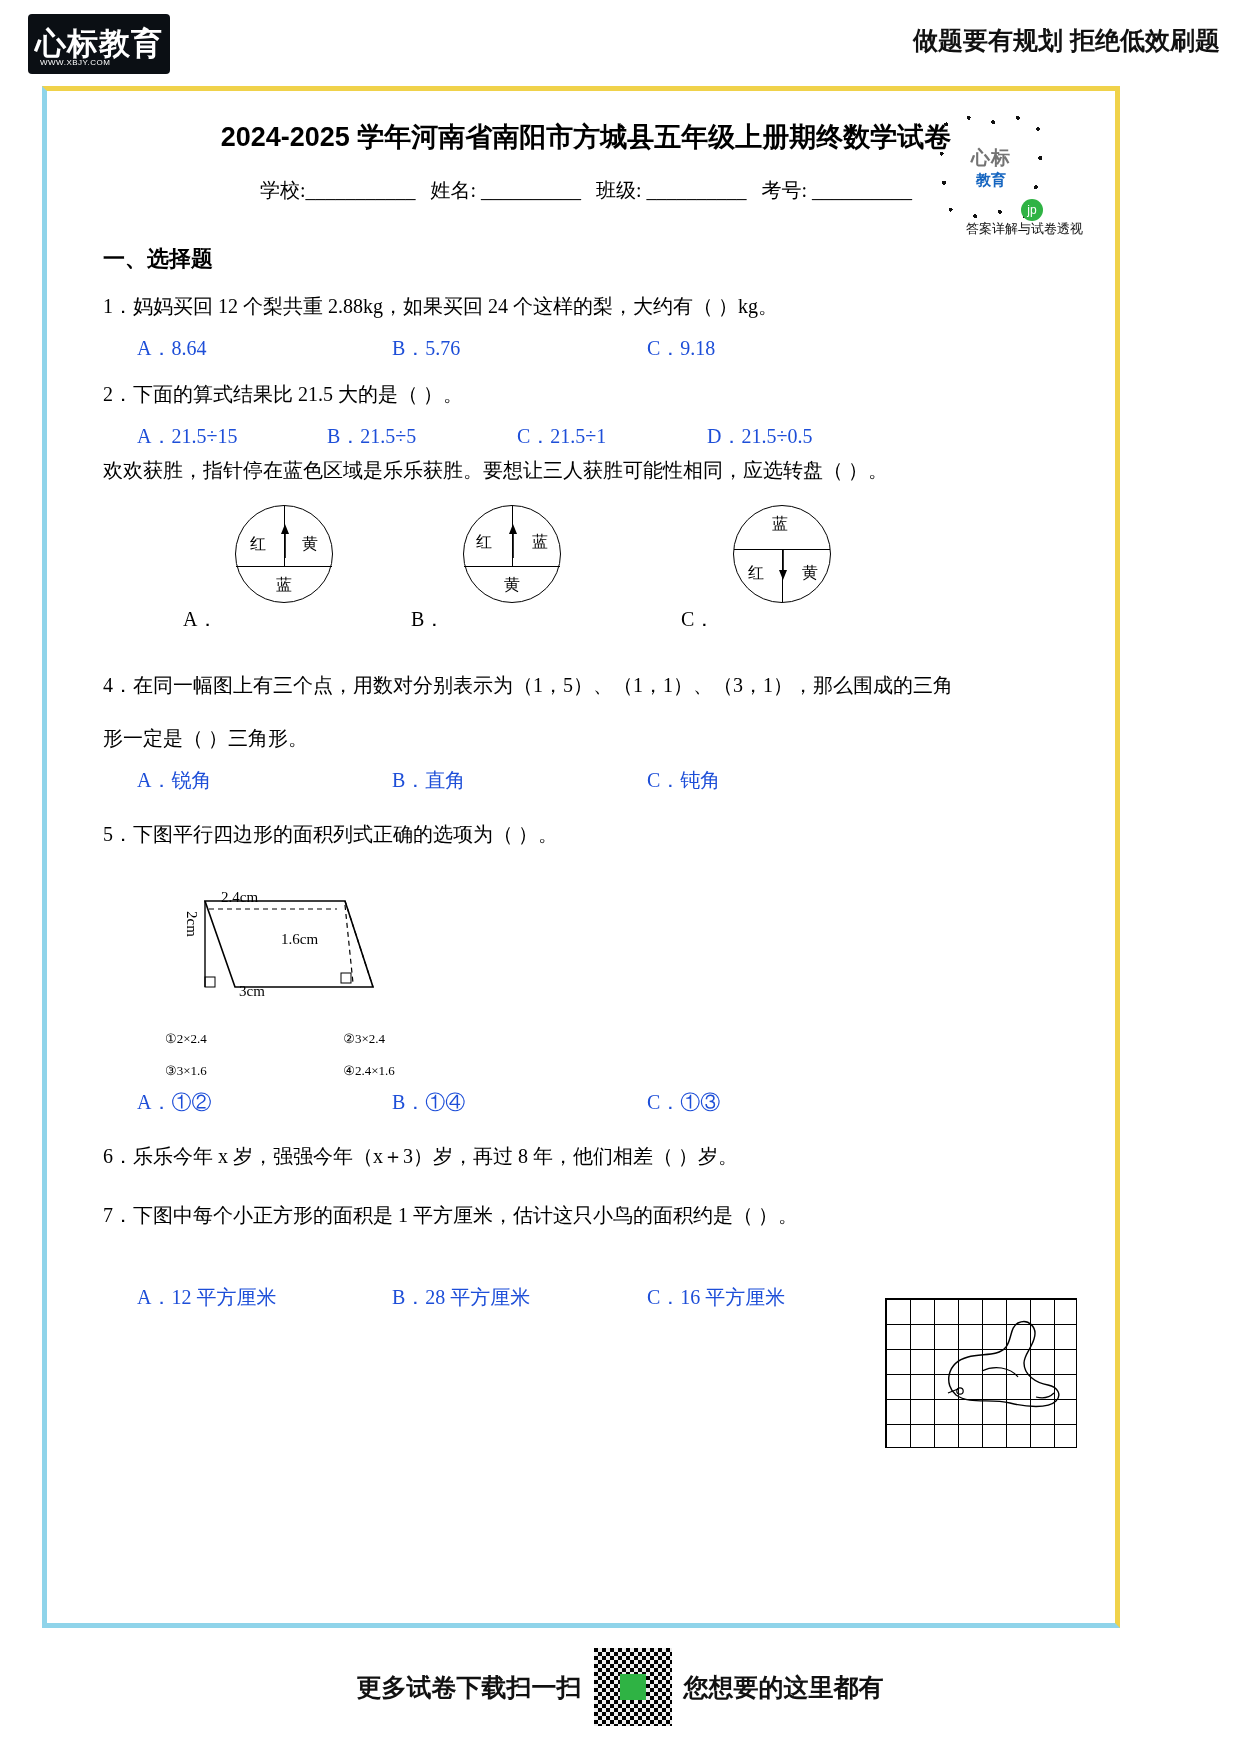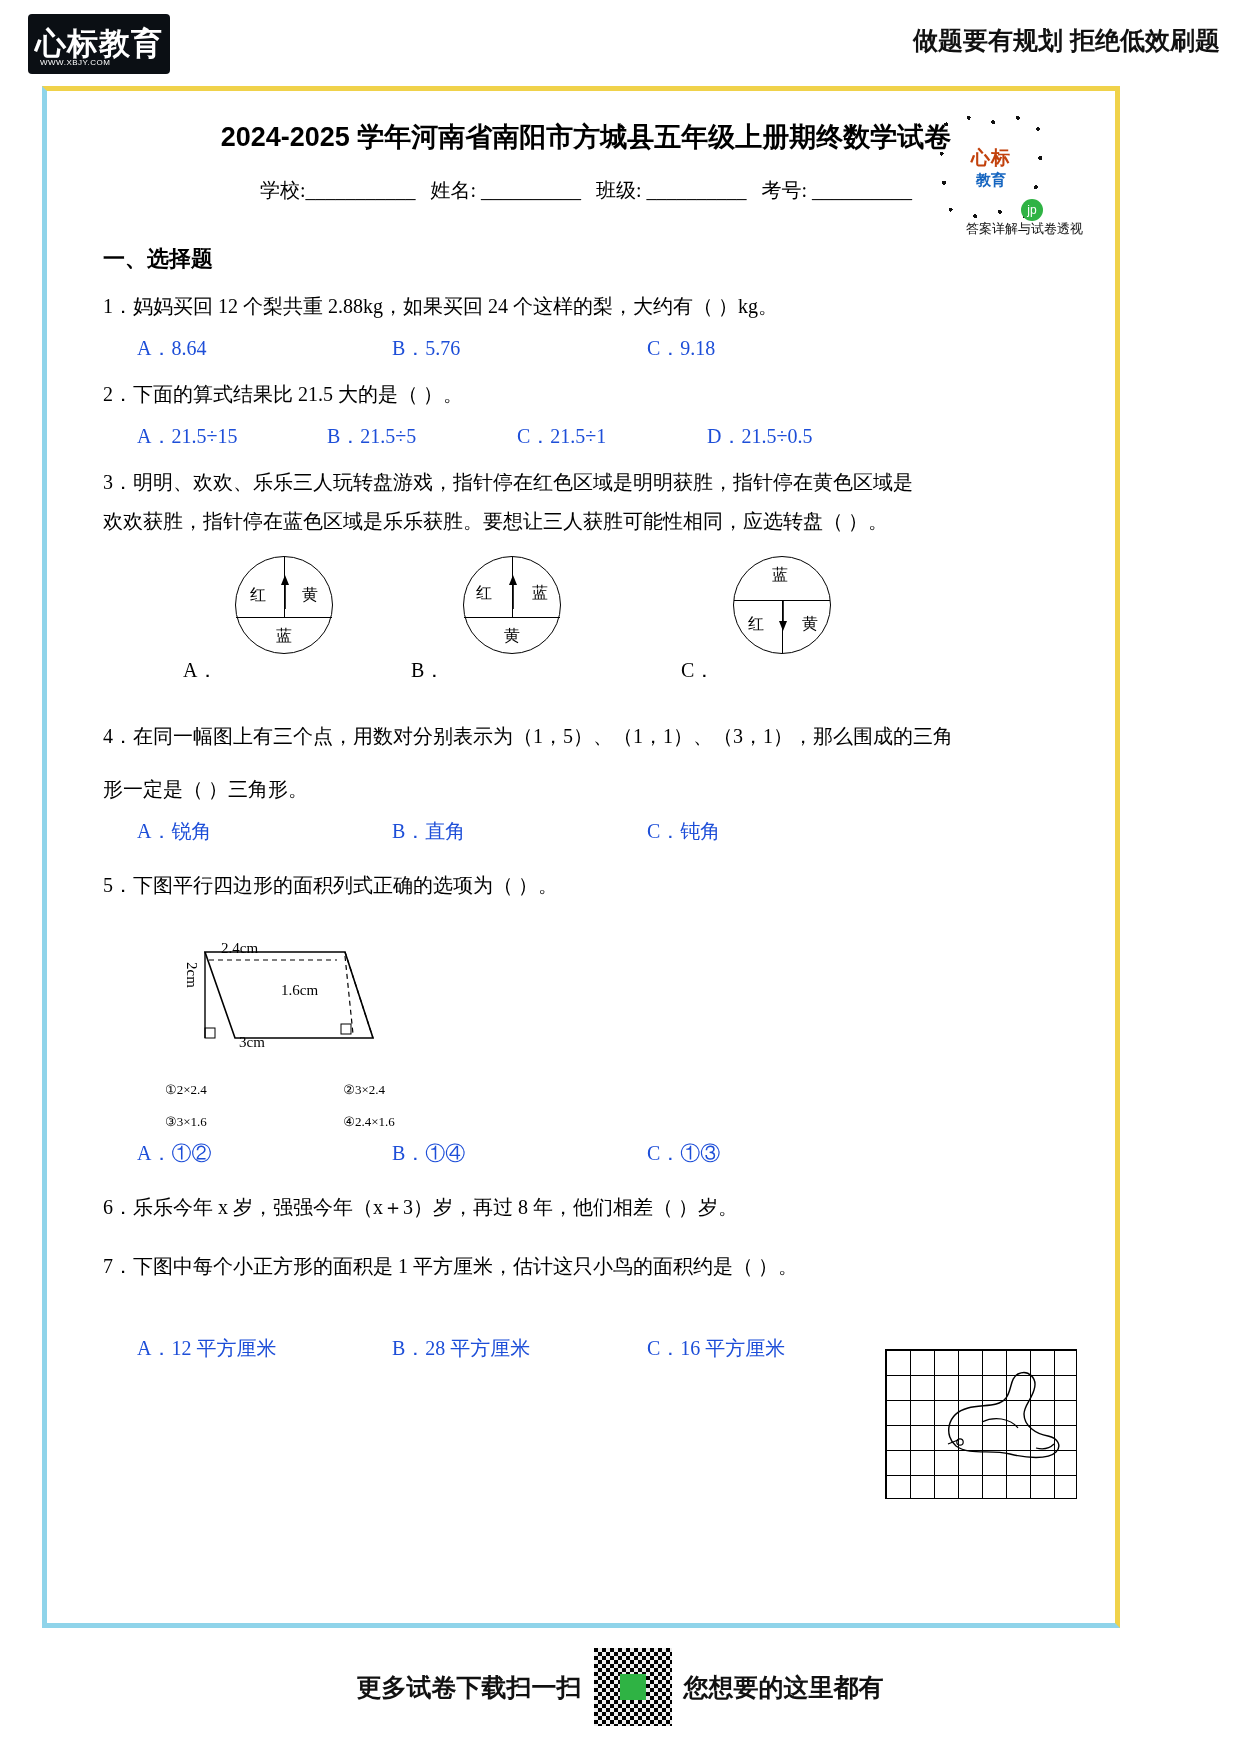--- a/index.html
+++ b/index.html
@@ -76,21 +76,21 @@
       radial-gradient(circle at 14% 88%, #111 0 2px, transparent 2px),
       radial-gradient(circle at 36% 94%, #111 0 2px, transparent 2px),
       radial-gradient(circle at 58% 90%, #111 0 2px, transparent 2px),
       radial-gradient(circle at 80% 94%, #111 0 2px, transparent 2px);
   }
   .qr-badge .qrcore {
     position:absolute; left:18px; top:18px; width:76px; height:76px;
     background:#ffffff; border-radius:3px;
     display:flex; flex-direction:column; align-items:center; justify-content:center;
   }
-  .qr-badge .qrcore .b1 { font-size:19px; font-weight:bold; color:#c2410c; font-family:"Liberation Sans", sans-serif; letter-spacing:1px;}
+  .qr-badge .qrcore .b1 { font-size:19px; font-weight:bold; color:#737373; font-family:"Liberation Sans", sans-serif; letter-spacing:1px;}
   .qr-badge .qrcore .b2 { font-size:15px; font-weight:bold; color:#1565c0; font-family:"Liberation Sans", sans-serif;}
   .qr-badge .green {
     position:absolute; right:4px; bottom:2px; width:22px; height:22px;
     border-radius:50%; background:#2fb344; color:#fff; font-size:12px;
     display:flex; align-items:center; justify-content:center;
     font-family:"Liberation Sans", sans-serif;
   }
 
   
   .sec-head {
@@ -225,21 +225,20 @@
       </div>
 
       <div class="q">2．下面的算式结果比 21.5 大的是（    ）。</div>
       <div class="opts o4">
         <span>A．21.5÷15</span>
         <span>B．21.5÷5</span>
         <span>C．21.5÷1</span>
         <span>D．21.5÷0.5</span>
       </div>
 
-      <div class="q">3．明明、欢欢、乐乐三人玩转盘游戏，指针停在红色区域是明明获胜，指针停在黄色区域是</div>
       <div class="q" style="margin-top:2px;">欢欢获胜，指针停在蓝色区域是乐乐获胜。要想让三人获胜可能性相同，应选转盘（    ）。</div>
 
       <div class="spin-row">
 
         <div class="spin-item" style="left:132px;">
           <div class="circle">
             <div class="hline" style="top:62%;"></div>
             <div class="vline" style="height:62%;"></div>
             <div class="lbl" style="left:14px; top:28px;">红</div>
             <div class="lbl" style="right:14px; top:28px;">黄</div>

